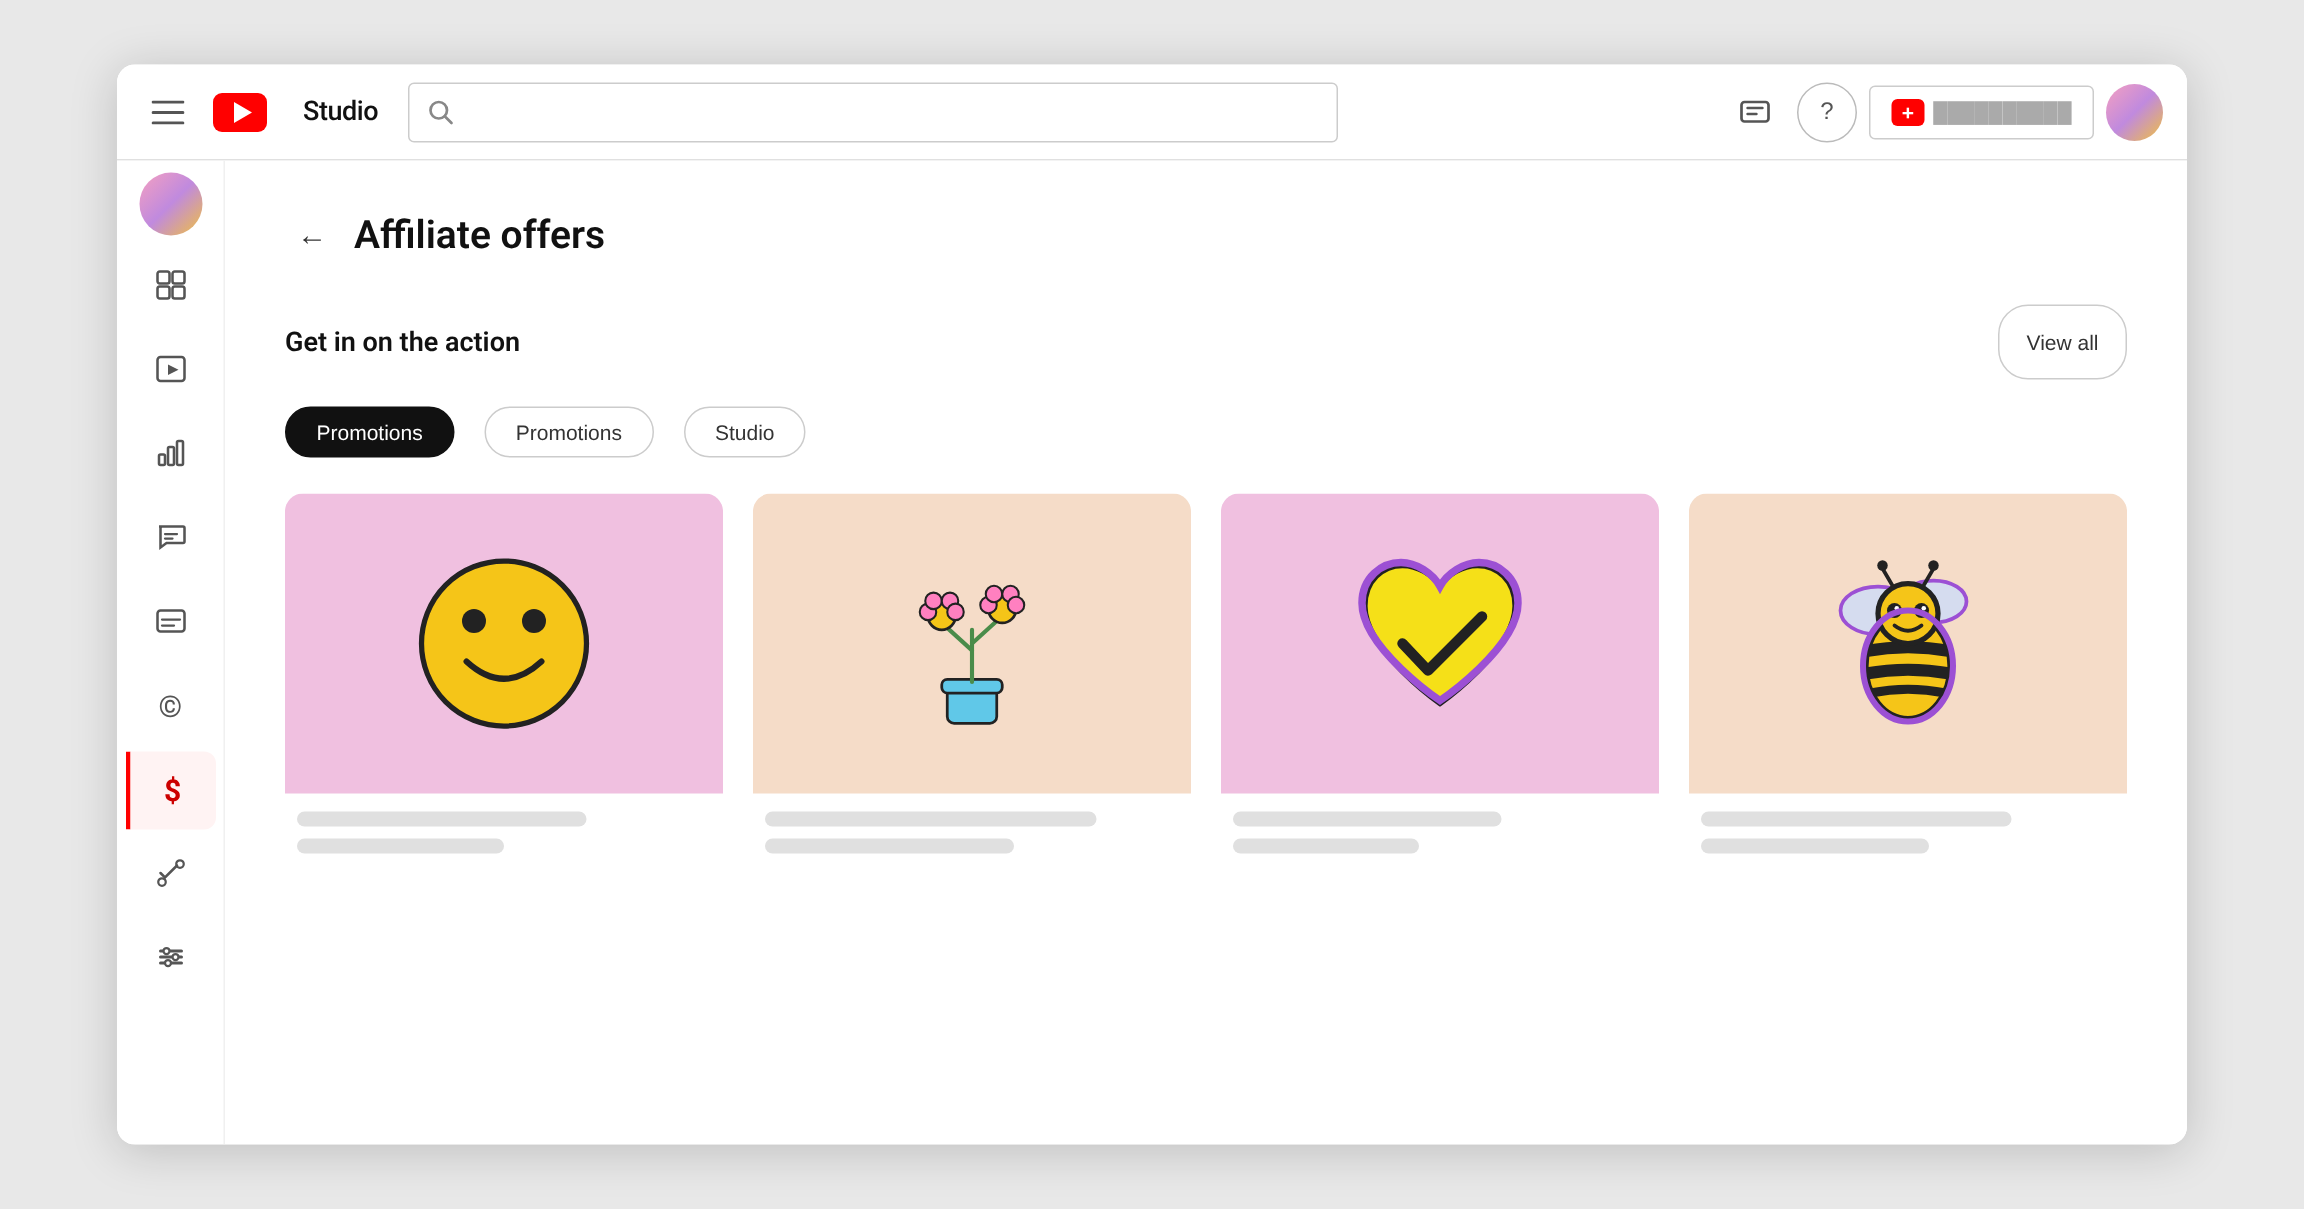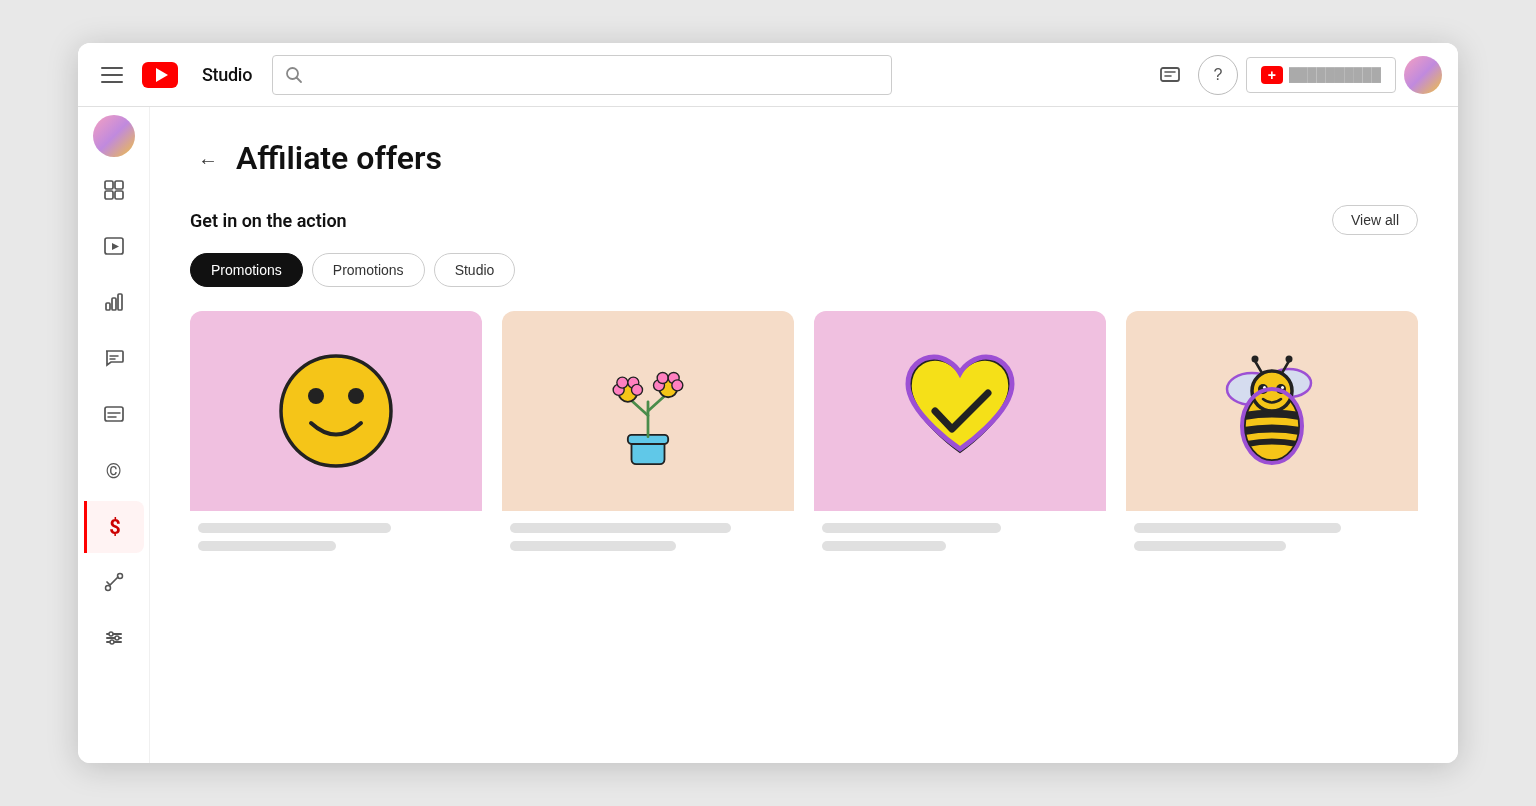--- a/index.html
+++ b/index.html
@@ -131,35 +131,35 @@
       flex: 1; padding: 32px 40px; overflow-y: auto; background: #fff;
     }
     .back-header {
       display: flex; align-items: center; gap: 10px; margin-bottom: 28px;
     }
     .back-btn {
       width: 36px; height: 36px; border-radius: 50%; border: none; background: none;
       cursor: pointer; display: flex; align-items: center; justify-content: center; color: #333; font-size: 20px;
     }
     .page-title {
-      font-size: 32px; font-weight: 600; color: #111;
+      font-size: 26px; font-weight: 600; color: #111;
     }
     .section-header {
       display: flex; align-items: center; justify-content: space-between; margin-bottom: 18px;
     }
     .section-title {
       font-size: 18px; font-weight: 600; color: #111;
     }
     .view-all-btn {
       border: 1px solid #ccc; border-radius: 20px;
-      padding: 6px 18px; background: #fff; cursor: pointer; font-size: 14px; color: #333;
+      padding: 16px 18px; background: #fff; cursor: pointer; font-size: 14px; color: #333;
     }
     
     .tabs {
-      display: flex; gap: 9px; margin-bottom: 24px;
+      display: flex; gap: 20px; margin-bottom: 24px;
     }
     .tab {
       padding: 8px 20px; border-radius: 20px; border: 1px solid #ccc;
       background: #fff; cursor: pointer; font-size: 14px; color: #333; font-weight: 500;
     }
     .tab.active {
       background: #111; color: #fff; border-color: #111;
     }
     
     .cards-grid {

